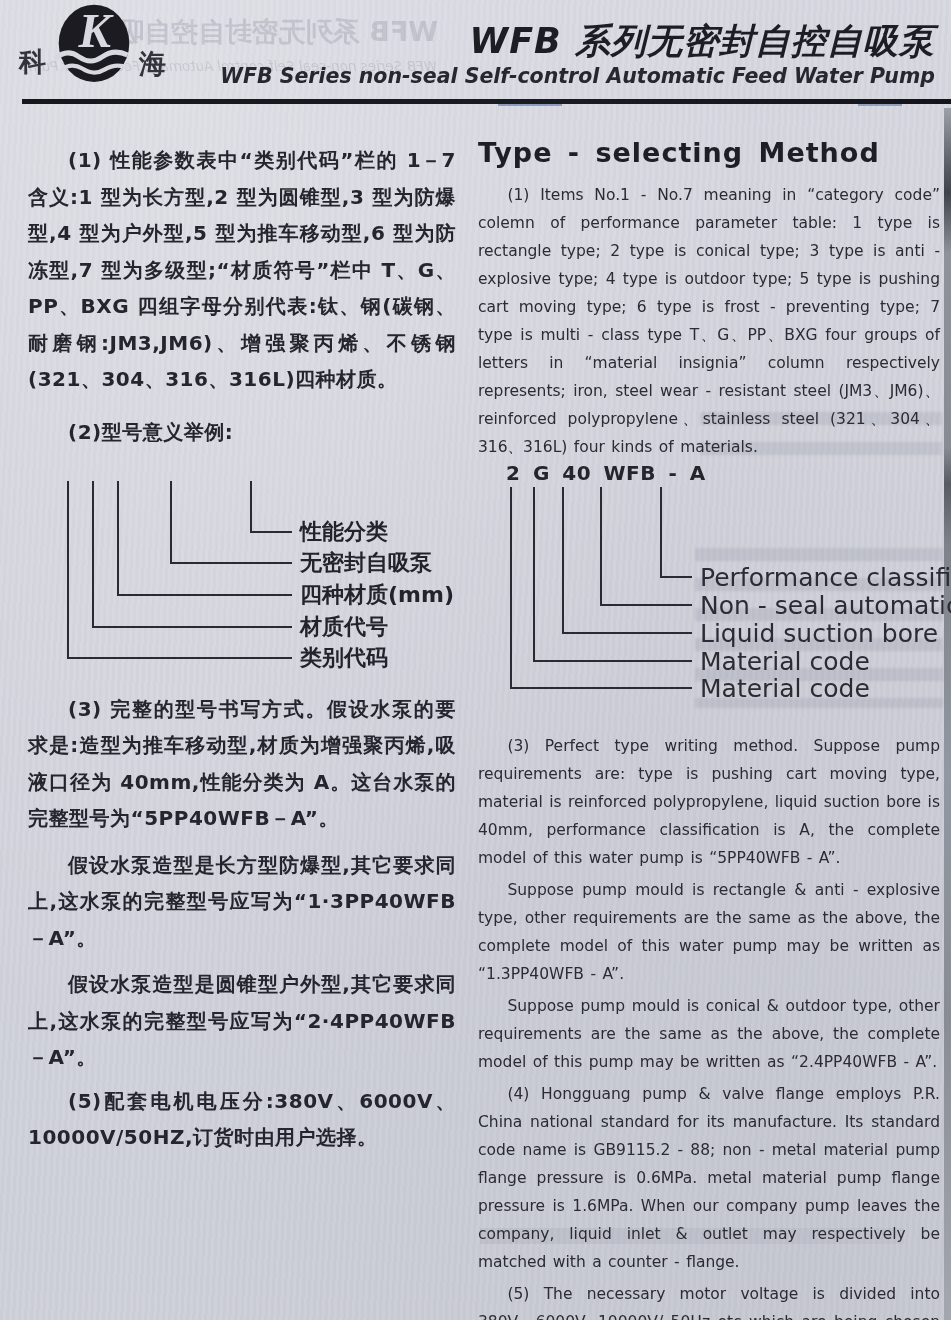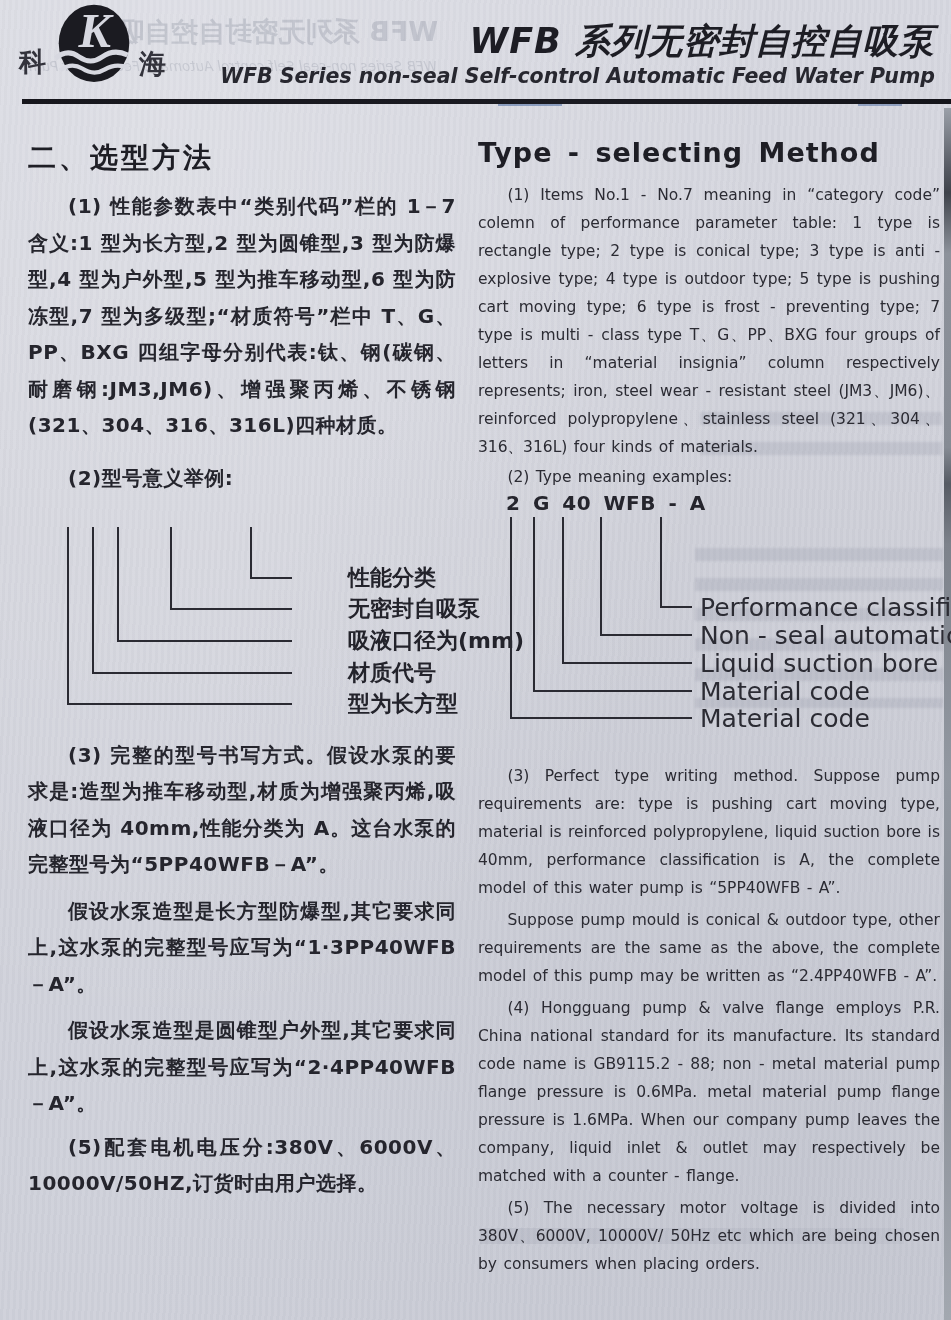--- a/index.html
+++ b/index.html
@@ -66,21 +66,21 @@
 
   
   .diagram{position:relative;}
   .diagram-zh{height:240px;margin-top:0;}
   .diagram-en{height:250px;margin-top:0;}
   .code-zh{position:absolute;left:33px;top:0;font-size:23px;font-weight:bold;word-spacing:7px;letter-spacing:1px;color:#202028;white-space:nowrap;}
   .code-en{position:absolute;left:28px;top:0;font-size:20px;font-weight:600;word-spacing:5px;letter-spacing:.5px;color:#25252d;white-space:nowrap;}
   .vline{position:absolute;width:2px;background:#2a2a32;}
   .hline{position:absolute;height:2px;background:#2a2a32;}
   .dlabel{position:absolute;transform:translateY(-50%);white-space:nowrap;}
-  .dlabel-zh{left:272px;font-size:22px;font-weight:600;color:#23232b;margin-left:48px;}
+  .dlabel-zh{left:272px;font-size:22px;font-weight:600;color:#23232b;}
   .dlabel-en{left:222px;font-size:25px;font-weight:500;color:#2b2b33;}
 </style>
 </head>
 <body>
 
 <div class="page">
 
   <div class="abs ghost ghost-title">WFB 系列无密封自控自吸泵</div>
   <div class="abs ghost ghost-sub">WFB Series non-seal Self-control Automatic Feed Water Pump</div>
 
@@ -98,53 +98,51 @@
   <div class="abs rule"></div>
   <div class="abs rule-blue1"></div>
   <div class="abs rule-blue2"></div>
 
   <div class="abs edge-strip"></div>
   <div class="abs smudge smudge1"></div>
   <div class="abs smudge smudge2"></div>
   <div class="abs smudge3"></div>
 
   <div class="col col-zh">
-    <h2 class="h-zh">二、选型方法</h2>
     <p class="p-zh p1-zh">(1) 性能参数表中“类别代码”栏的 1－7 含义:1 型为长方型,2 型为圆锥型,3 型为防爆型,4 型为户外型,5 型为推车移动型,6 型为防冻型,7 型为多级型;“材质符号”栏中 T、G、PP、BXG 四组字母分别代表:钛、钢(碳钢、耐磨钢:JM3,JM6)、增强聚丙烯、不锈钢(321、304、316、316L)四种材质。</p>
     <p class="p-zh p2label-zh">(2)型号意义举例:</p>
 
     <div class="diagram diagram-zh">
 
       <div class="vline" style="left:222px;top:30px;height:51px;"></div>
       <div class="hline" style="left:222px;top:80px;width:42px;"></div>
       <div class="vline" style="left:142px;top:30px;height:82px;"></div>
       <div class="hline" style="left:142px;top:111px;width:122px;"></div>
       <div class="vline" style="left:89px;top:30px;height:114px;"></div>
       <div class="hline" style="left:89px;top:143px;width:175px;"></div>
       <div class="vline" style="left:64px;top:30px;height:146px;"></div>
       <div class="hline" style="left:64px;top:175px;width:200px;"></div>
       <div class="vline" style="left:39px;top:30px;height:177px;"></div>
       <div class="hline" style="left:39px;top:206px;width:225px;"></div>
       <div class="dlabel dlabel-zh" style="top:81px;">性能分类</div>
       <div class="dlabel dlabel-zh" style="top:112px;">无密封自吸泵</div>
-      <div class="dlabel dlabel-zh" style="top:144px;">吸液口径为(mm)</div>
+      <div class="dlabel dlabel-zh" style="top:144px;">四种材质(mm)</div>
       <div class="dlabel dlabel-zh" style="top:176px;">材质代号</div>
-      <div class="dlabel dlabel-zh" style="top:207px;">型为长方型</div>
+      <div class="dlabel dlabel-zh" style="top:207px;">类别代码</div>
     </div>
 
     <p class="p-zh p3a-zh">(3) 完整的型号书写方式。假设水泵的要求是:造型为推车移动型,材质为增强聚丙烯,吸液口径为 40mm,性能分类为 A。这台水泵的完整型号为“5PP40WFB－A”。</p>
     <p class="p-zh p3b-zh">假设水泵造型是长方型防爆型,其它要求同上,这水泵的完整型号应写为“1·3PP40WFB－A”。</p>
     <p class="p-zh p3c-zh">假设水泵造型是圆锥型户外型,其它要求同上,这水泵的完整型号应写为“2·4PP40WFB－A”。</p>
     <p class="p-zh p5-zh">(5)配套电机电压分:380V、6000V、10000V/50HZ,订货时由用户选择。</p>
   </div>
 
   <div class="col col-en">
     <h2 class="h-en">Type - selecting Method</h2>
     <p class="p-en p1-en">(1) Items No.1 - No.7 meaning in “category code” colemn of performance parameter table: 1 type is rectangle type; 2 type is conical type; 3 type is anti - explosive type; 4 type is outdoor type; 5 type is pushing cart moving type; 6 type is frost - preventing type; 7 type is multi - class type T、G、PP、BXG four groups of letters in “material insignia” column respectively represents; iron, steel wear - resistant steel (JM3、JM6)、reinforced polypropylene、stainless steel (321、304、316、316L) four kinds of materials.</p>
-    <p class="p-en p2label-en">(2) Type meaning examples:</p>
 
     <div class="diagram diagram-en">
       <div class="code-en">2 G 40 WFB - A</div>
 
       <div class="vline" style="left:182px;top:26px;height:91px;"></div>
       <div class="hline" style="left:182px;top:115px;width:32px;"></div>
       <div class="vline" style="left:122px;top:26px;height:119px;"></div>
       <div class="hline" style="left:122px;top:143px;width:92px;"></div>
       <div class="vline" style="left:84px;top:26px;height:147px;"></div>
       <div class="hline" style="left:84px;top:171px;width:130px;"></div>
@@ -153,18 +151,19 @@
       <div class="vline" style="left:32px;top:26px;height:202px;"></div>
       <div class="hline" style="left:32px;top:226px;width:182px;"></div>
       <div class="dlabel dlabel-en" style="top:116px;">Performance classification</div>
       <div class="dlabel dlabel-en" style="top:144px;">Non - seal automatic feed pump</div>
       <div class="dlabel dlabel-en" style="top:172px;">Liquid suction bore</div>
       <div class="dlabel dlabel-en" style="top:200px;">Material code</div>
       <div class="dlabel dlabel-en" style="top:227px;">Material code</div>
     </div>
 
     <p class="p-en p3a-en">(3) Perfect type writing method. Suppose pump requirements are: type is pushing cart moving type, material is reinforced polypropylene, liquid suction bore is 40mm, performance classification is A, the complete model of this water pump is “5PP40WFB - A”.</p>
+    <p class="p-en p3b-en">Suppose pump mould is rectangle &amp; anti - explosive type, other requirements are the same as the above, the complete model of this water pump may be written as “1.3PP40WFB - A”.</p>
     <p class="p-en p3c-en">Suppose pump mould is conical &amp; outdoor type, other requirements are the same as the above, the complete model of this pump may be written as “2.4PP40WFB - A”.</p>
     <p class="p-en p4-en">(4) Hongguang pump &amp; valve flange employs P.R. China national standard for its manufacture. Its standard code name is GB9115.2 - 88; non - metal material pump flange pressure is 0.6MPa. metal material pump flange pressure is 1.6MPa. When our company pump leaves the company, liquid inlet &amp; outlet may respectively be matched with a counter - flange.</p>
     <p class="p-en p5-en">(5) The necessary motor voltage is divided into 380V、6000V, 10000V/ 50Hz etc which are being chosen by consumers when placing orders.</p>
   </div>
 
 </div>
 
 </body></html>

